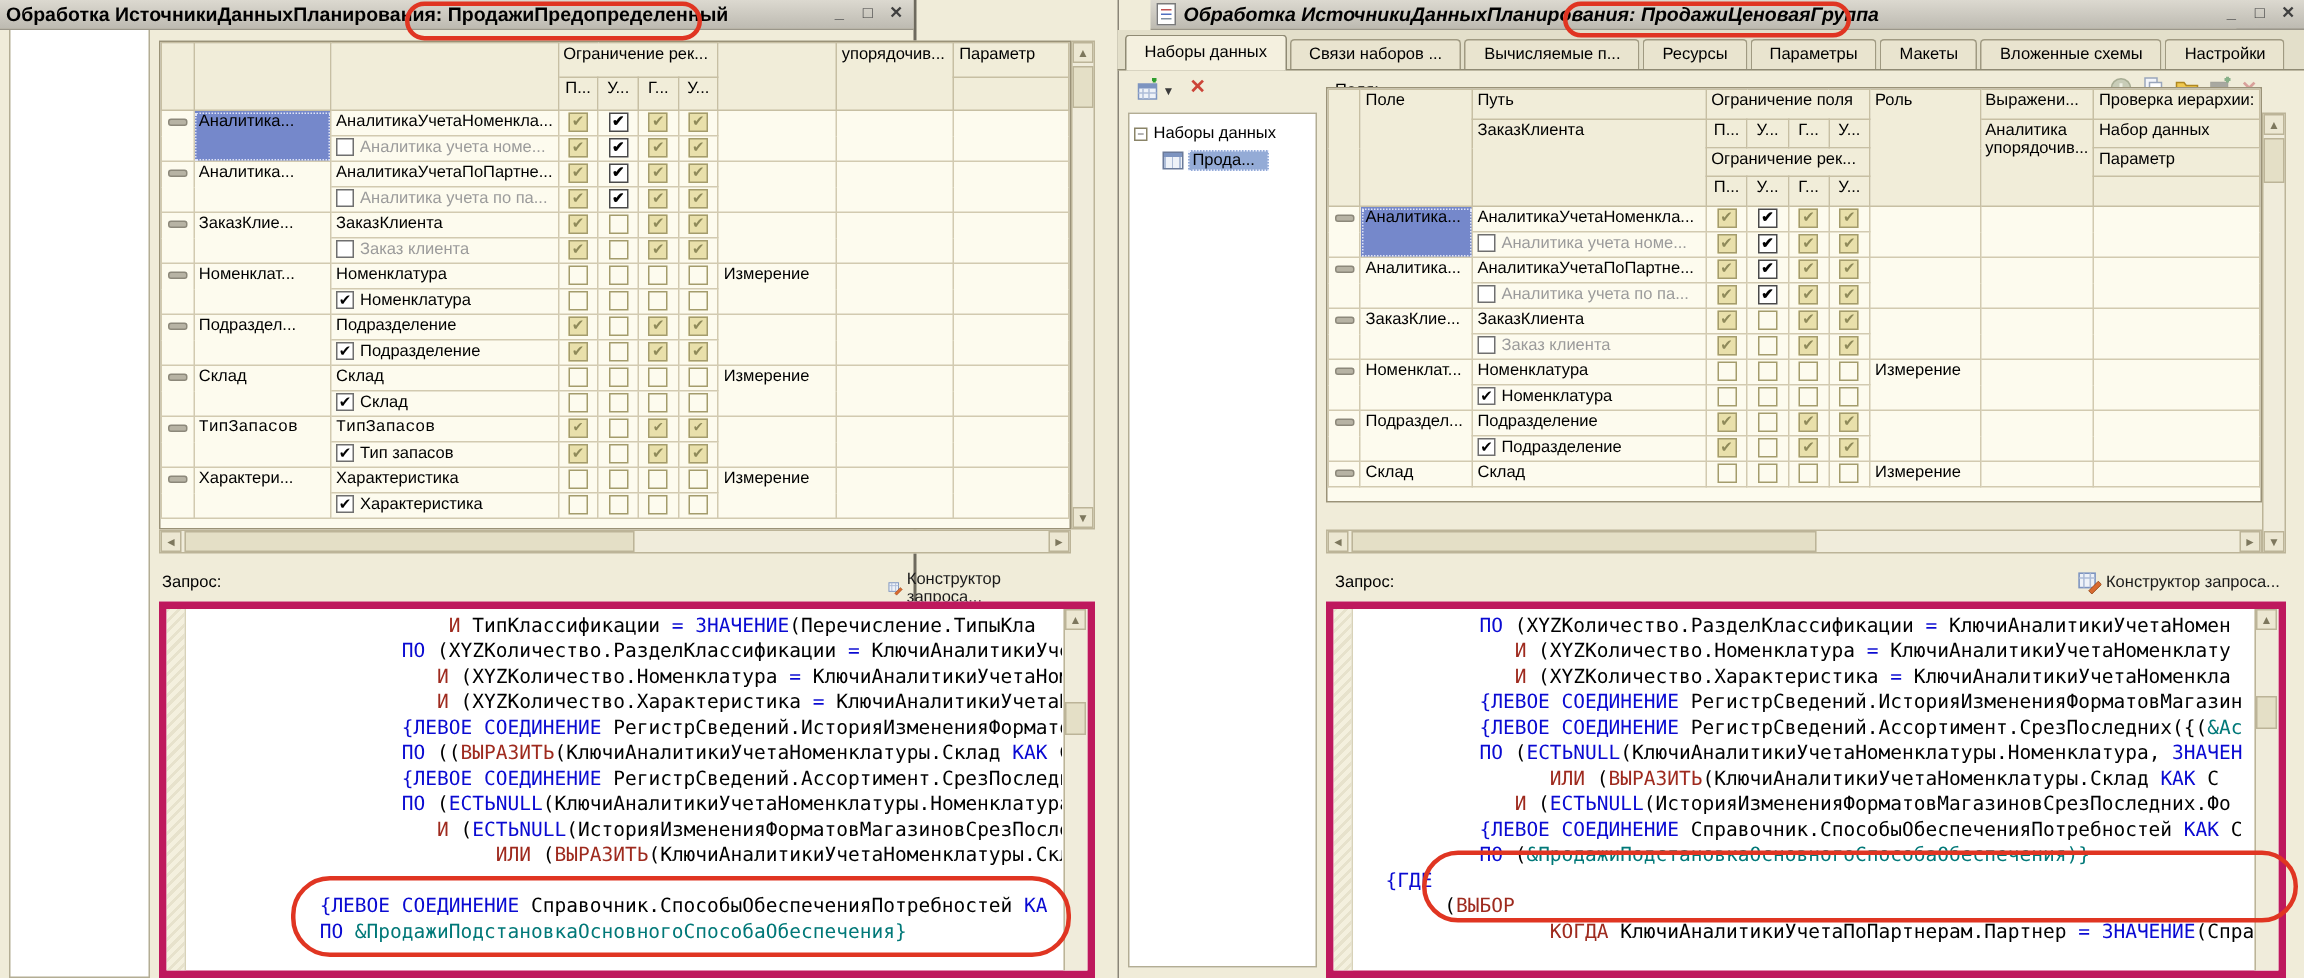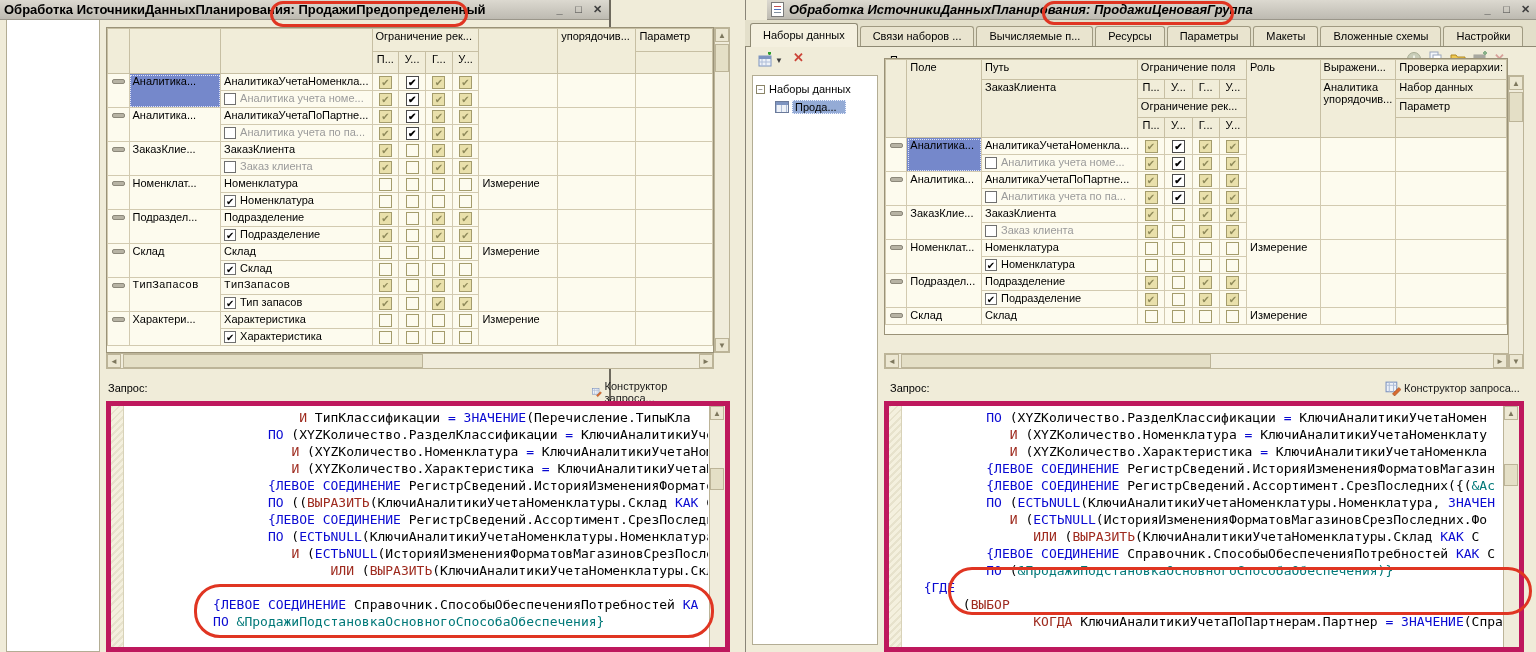--- a/index.html
+++ b/index.html
@@ -625,22 +625,22 @@
 
   <div class="qpane" style="left:884px; top:401px; width:640px; height:251px;">
     <div class="qhatch"></div>
     <div class="qcode" id="right-query" style="left:19px; right:17px;">
         <div class="qline"><span class="q-id">          </span><span class="q-kw">ПО</span><span class="q-id"> (XYZКоличество.РазделКлассификации </span><span class="q-kw">=</span><span class="q-id"> КлючиАналитикиУчетаНомен</span></div>
         <div class="qline"><span class="q-id">             </span><span class="q-op">И</span><span class="q-id"> (XYZКоличество.Номенклатура </span><span class="q-kw">=</span><span class="q-id"> КлючиАналитикиУчетаНоменклату</span></div>
         <div class="qline"><span class="q-id">             </span><span class="q-op">И</span><span class="q-id"> (XYZКоличество.Характеристика </span><span class="q-kw">=</span><span class="q-id"> КлючиАналитикиУчетаНоменкла</span></div>
         <div class="qline"><span class="q-id">          </span><span class="q-kw">{ЛЕВОЕ СОЕДИНЕНИЕ</span><span class="q-id"> РегистрСведений.ИсторияИзмененияФорматовМагазин</span></div>
         <div class="qline"><span class="q-id">          </span><span class="q-kw">{ЛЕВОЕ СОЕДИНЕНИЕ</span><span class="q-id"> РегистрСведений.Ассортимент.СрезПоследних({(</span><span class="q-pm">&amp;Ас</span></div>
         <div class="qline"><span class="q-id">          </span><span class="q-kw">ПО</span><span class="q-id"> (</span><span class="q-kw">ЕСТЬNULL</span><span class="q-id">(КлючиАналитикиУчетаНоменклатуры.Номенклатура, </span><span class="q-kw">ЗНАЧЕН</span></div>
+        <div class="qline"><span class="q-id">                </span><span class="q-op">ИЛИ</span><span class="q-id"> (</span><span class="q-op">ВЫРАЗИТЬ</span><span class="q-id">(КлючиАналитикиУчетаНоменклатуры.Склад </span><span class="q-kw">КАК</span><span class="q-id"> С</span></div>
         <div class="qline"><span class="q-id">             </span><span class="q-op">И</span><span class="q-id"> (</span><span class="q-kw">ЕСТЬNULL</span><span class="q-id">(ИсторияИзмененияФорматовМагазиновСрезПоследних.Фо</span></div>
-        <div class="qline"><span class="q-id">                </span><span class="q-op">ИЛИ</span><span class="q-id"> (</span><span class="q-op">ВЫРАЗИТЬ</span><span class="q-id">(КлючиАналитикиУчетаНоменклатуры.Склад </span><span class="q-kw">КАК</span><span class="q-id"> С</span></div>
         <div class="qline"><span class="q-id">          </span><span class="q-kw">{ЛЕВОЕ СОЕДИНЕНИЕ</span><span class="q-id"> Справочник.СпособыОбеспеченияПотребностей </span><span class="q-kw">КАК</span><span class="q-id"> С</span></div>
         <div class="qline"><span class="q-id">          </span><span class="q-kw">ПО</span><span class="q-id"> (</span><span class="q-pm">&amp;ПродажиПодстановкаОсновногоСпособаОбеспечения)}</span></div>
         <div class="qline"><span class="q-id">  </span><span class="q-kw">{ГДЕ</span></div>
         <div class="qline"><span class="q-id">       </span><span class="q-id">(</span><span class="q-op">ВЫБОР</span></div>
         <div class="qline"><span class="q-id">                </span><span class="q-op">КОГДА</span><span class="q-id"> КлючиАналитикиУчетаПоПартнерам.Партнер </span><span class="q-kw">=</span><span class="q-id"> </span><span class="q-kw">ЗНАЧЕНИЕ</span><span class="q-id">(Справ</span></div>
       </div>
     <div class="sb" style="right:0; top:0; width:16px; height:251px; border-top:none; border-right:none;">
       <span class="arr" style="top:0;left:0;">▲</span>
       <span class="thumb" style="top:58px;left:0;width:14px;height:22px;"></span>
     </div>

